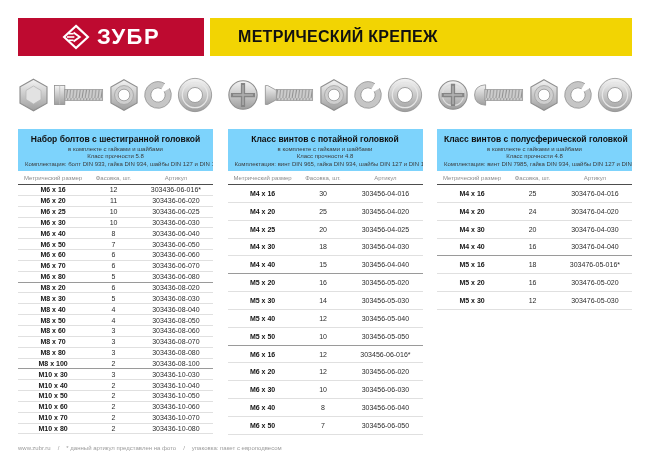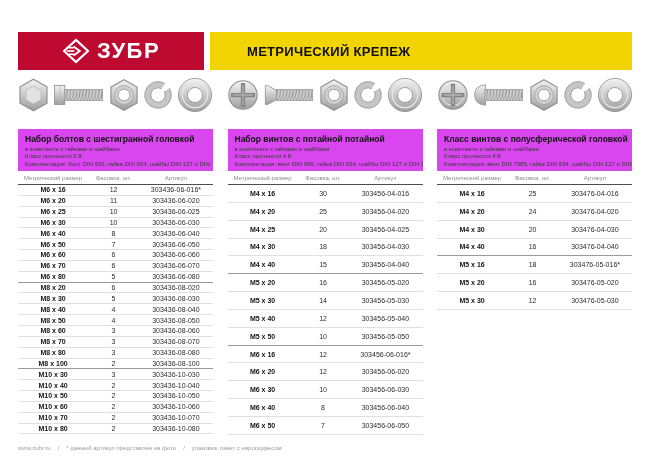--- a/index.html
+++ b/index.html
@@ -4,40 +4,40 @@
 <style>
   * { box-sizing: border-box; margin: 0; padding: 0; }
   html,body { width: 650px; height: 459px; }
   body {
     position: relative;
     background: #ffffff;
     font-family: "Liberation Sans", sans-serif;
     overflow: hidden;
   }
   
-  .header { position: absolute; left: 18px; top: 18px; width: 614px; height: 38px; display: flex; gap: 6px; margin-top: 14px; }
+  .header { position: absolute; left: 18px; top: 18px; width: 614px; height: 38px; display: flex; gap: 6px; }
   .brand {
     width: 186px; height: 100%;
     background: #BE0A30;
     display: flex; align-items: center; justify-content: center; gap: 7px;
   }
   .brand-text { color: #ffffff; font-weight: bold; font-size: 22px; letter-spacing: 1.5px; line-height: 1; }
   .htitle {
     flex: 1; height: 100%;
     background: #F2D403;
     display: flex; align-items: center;
-    padding-left: 37px;
-    color: #111111; font-weight: bold; font-size: 13px; letter-spacing: 0.3px;
+    padding-left: 28px;
+    color: #111111; font-weight: bold; font-size: 16px; letter-spacing: 0.3px;
   }
   
   .columns { position: absolute; left: 18px; top: 64px; width: 614px; display: flex; justify-content: space-between; }
   .col { width: 195px; }
   .photos { height: 62px; display: flex; align-items: center; justify-content: center; gap: 3px; margin-bottom: 3px; }
   .photos span { display: inline-flex; }
-  .titleblock { background: #d946ef; padding: 5px 7px 5px; height: 42px; overflow: hidden; }
+  .titleblock { background: #7dd3fc; padding: 5px 7px 5px; height: 42px; overflow: hidden; text-align: center; }
   .titleblock .ttl { font-size: 8.5px; font-weight: bold; color: #111111; margin-bottom: 2px; white-space: nowrap; }
   .titleblock .sub { font-size: 6px; color: #3a3a3a; line-height: 7.4px; white-space: nowrap; }
   
   .thead {
     display: grid; grid-template-columns: 36% 26% 38%;
     margin-top: 4px; padding-bottom: 3px;
     border-bottom: 1px solid #4d4d4d;
     font-size: 6px; color: #8c8c8c; text-align: center;
   }
   .rows .row {
@@ -286,21 +286,21 @@
         </span>
         <span>
           <svg width="38" height="42" viewBox="0 0 48 48">
             <circle cx="24" cy="24" r="21" fill="url(#met)" stroke="#8e8e8e"></circle>
             <circle cx="24" cy="24" r="16" fill="none" stroke="#e6e6e6" stroke-width="1.5"></circle>
             <circle cx="24" cy="24" r="9.5" fill="#ffffff" stroke="#8e8e8e"></circle>
           </svg>
         </span>
       </div>
     <div class="titleblock">
-      <div class="ttl">Набор винтов с потайной потайной</div>
+      <div class="ttl">Класс винтов с потайной головкой</div>
       <div class="sub">в комплекте с гайками и шайбами</div>
       <div class="sub">Класс прочности 4.8</div>
       <div class="sub">Комплектация: винт DIN 965, гайка DIN 934, шайбы DIN 127 и DIN 125</div>
     </div>
     <div class="thead">
       <span>Метрический размер</span>
       <span>Фасовка, шт.</span>
       <span>Артикул</span>
     </div>
     <div class="rows">

